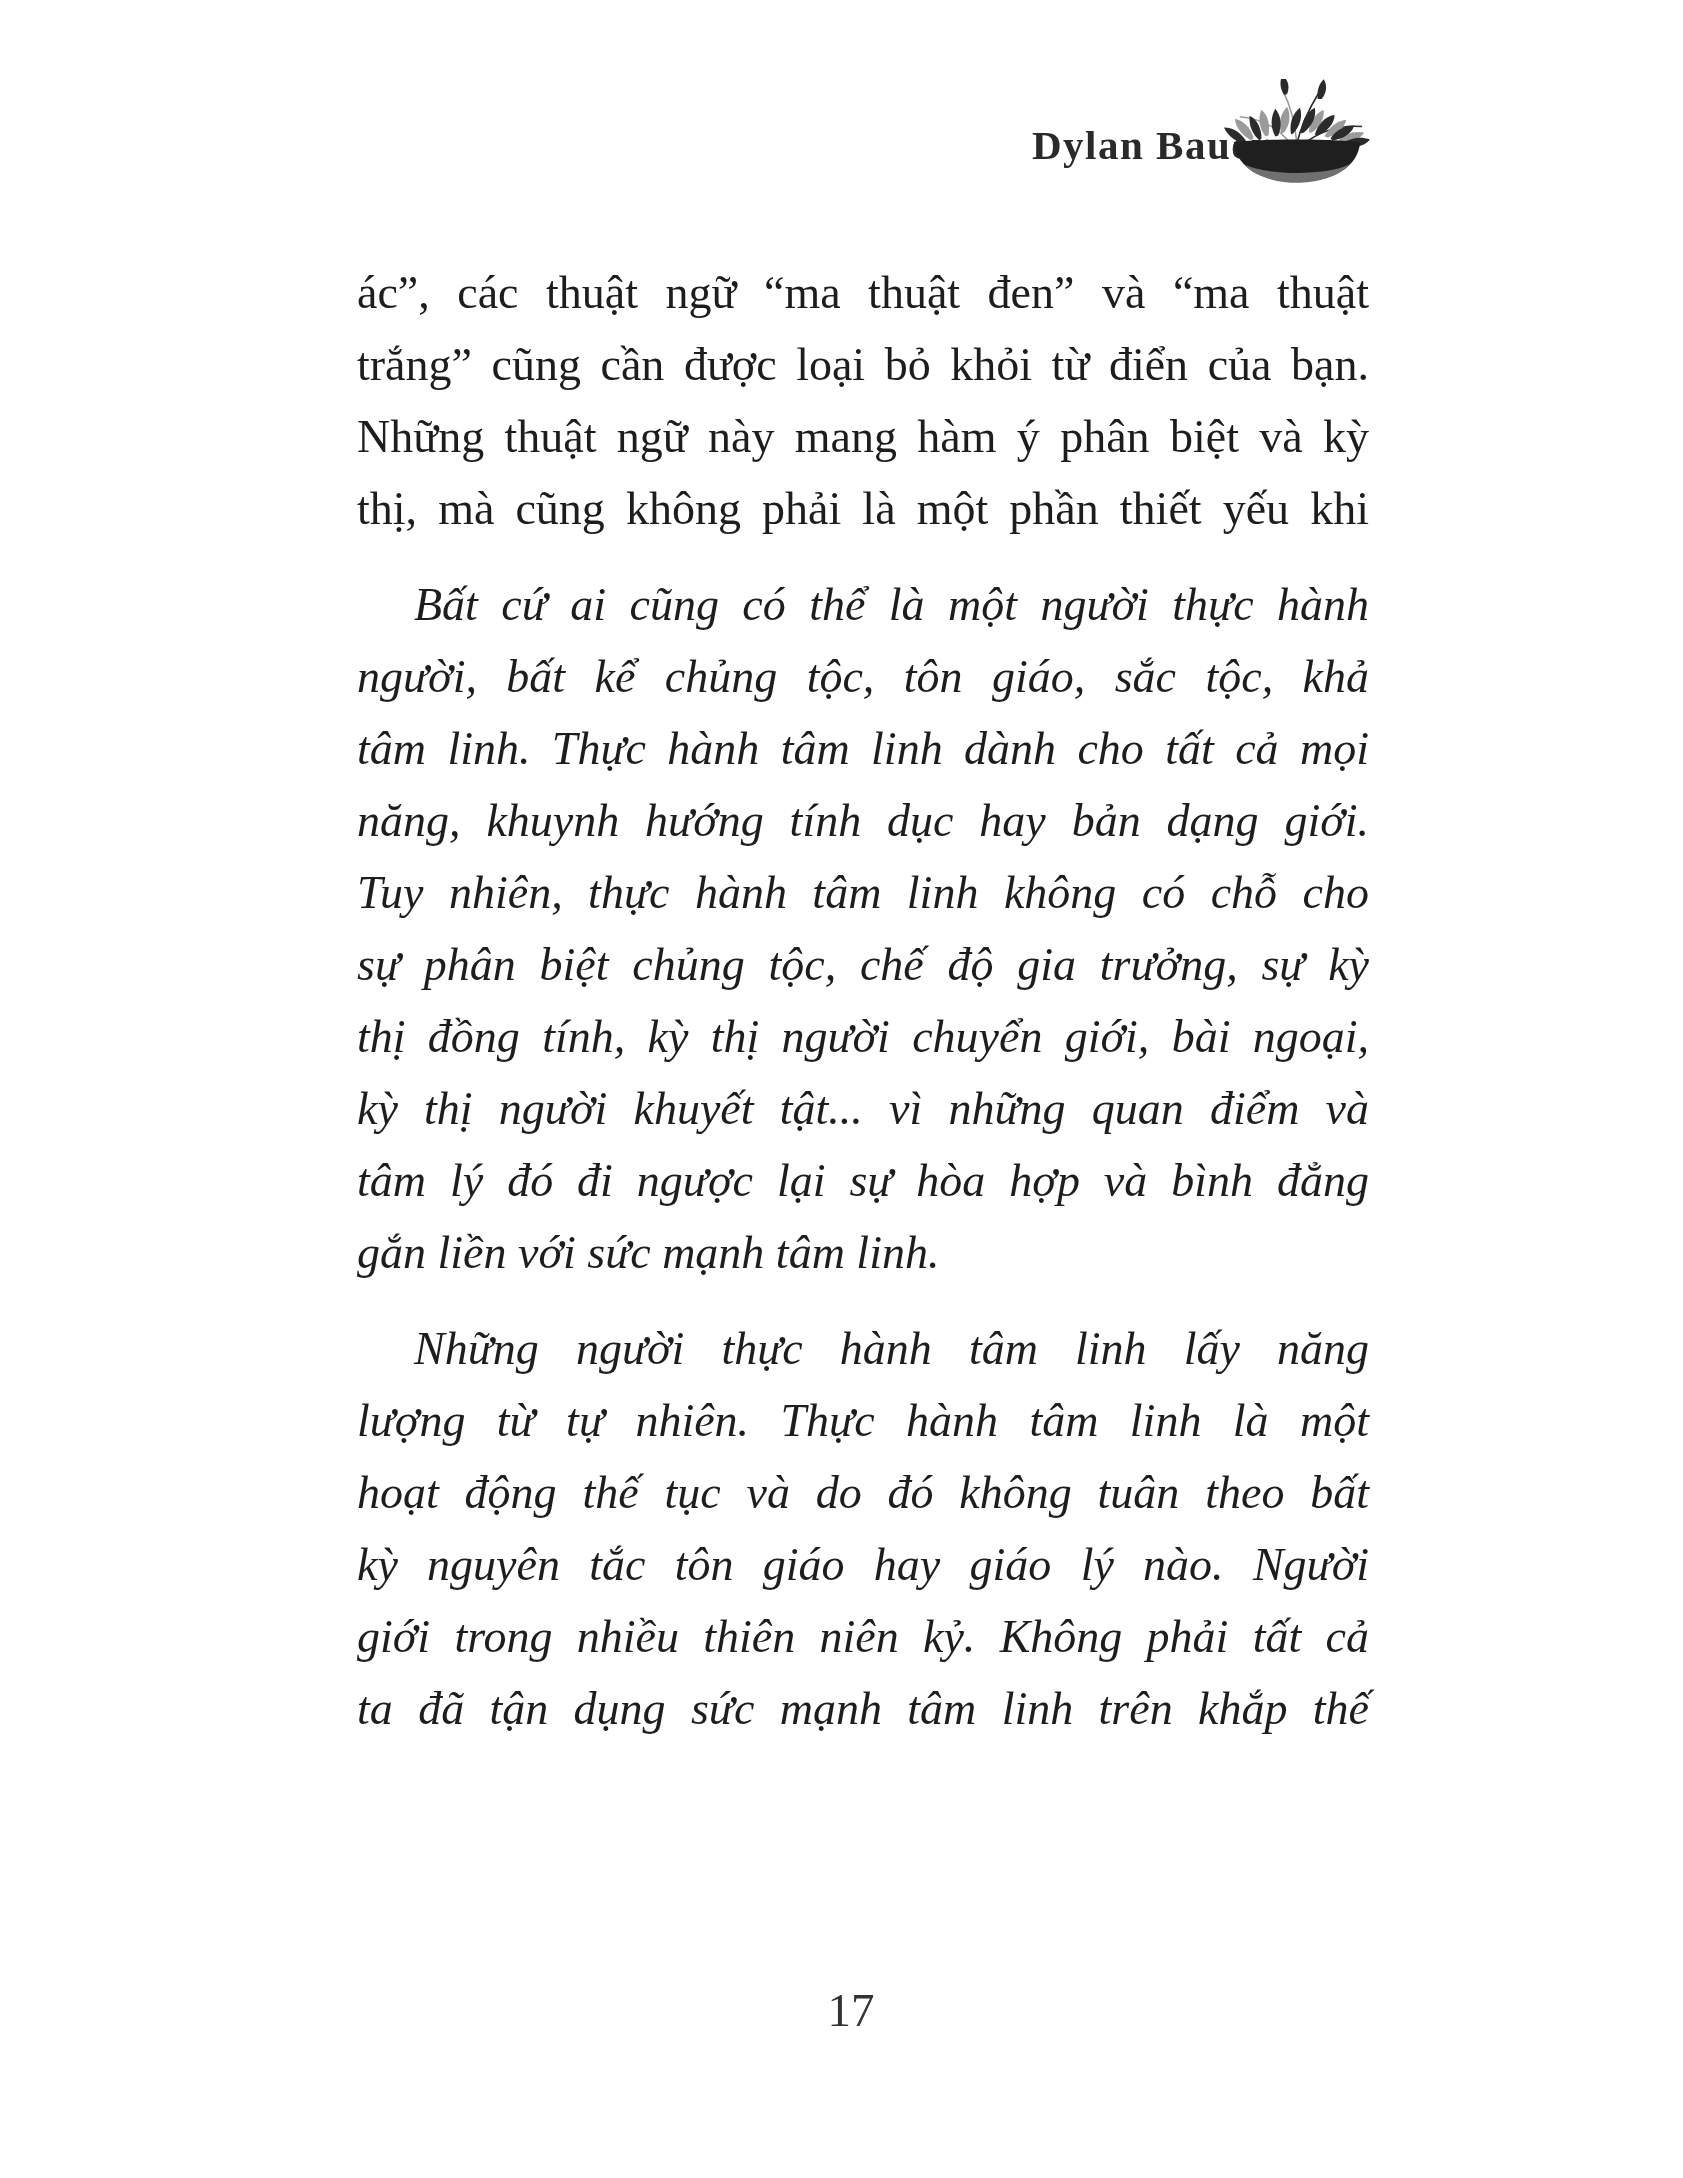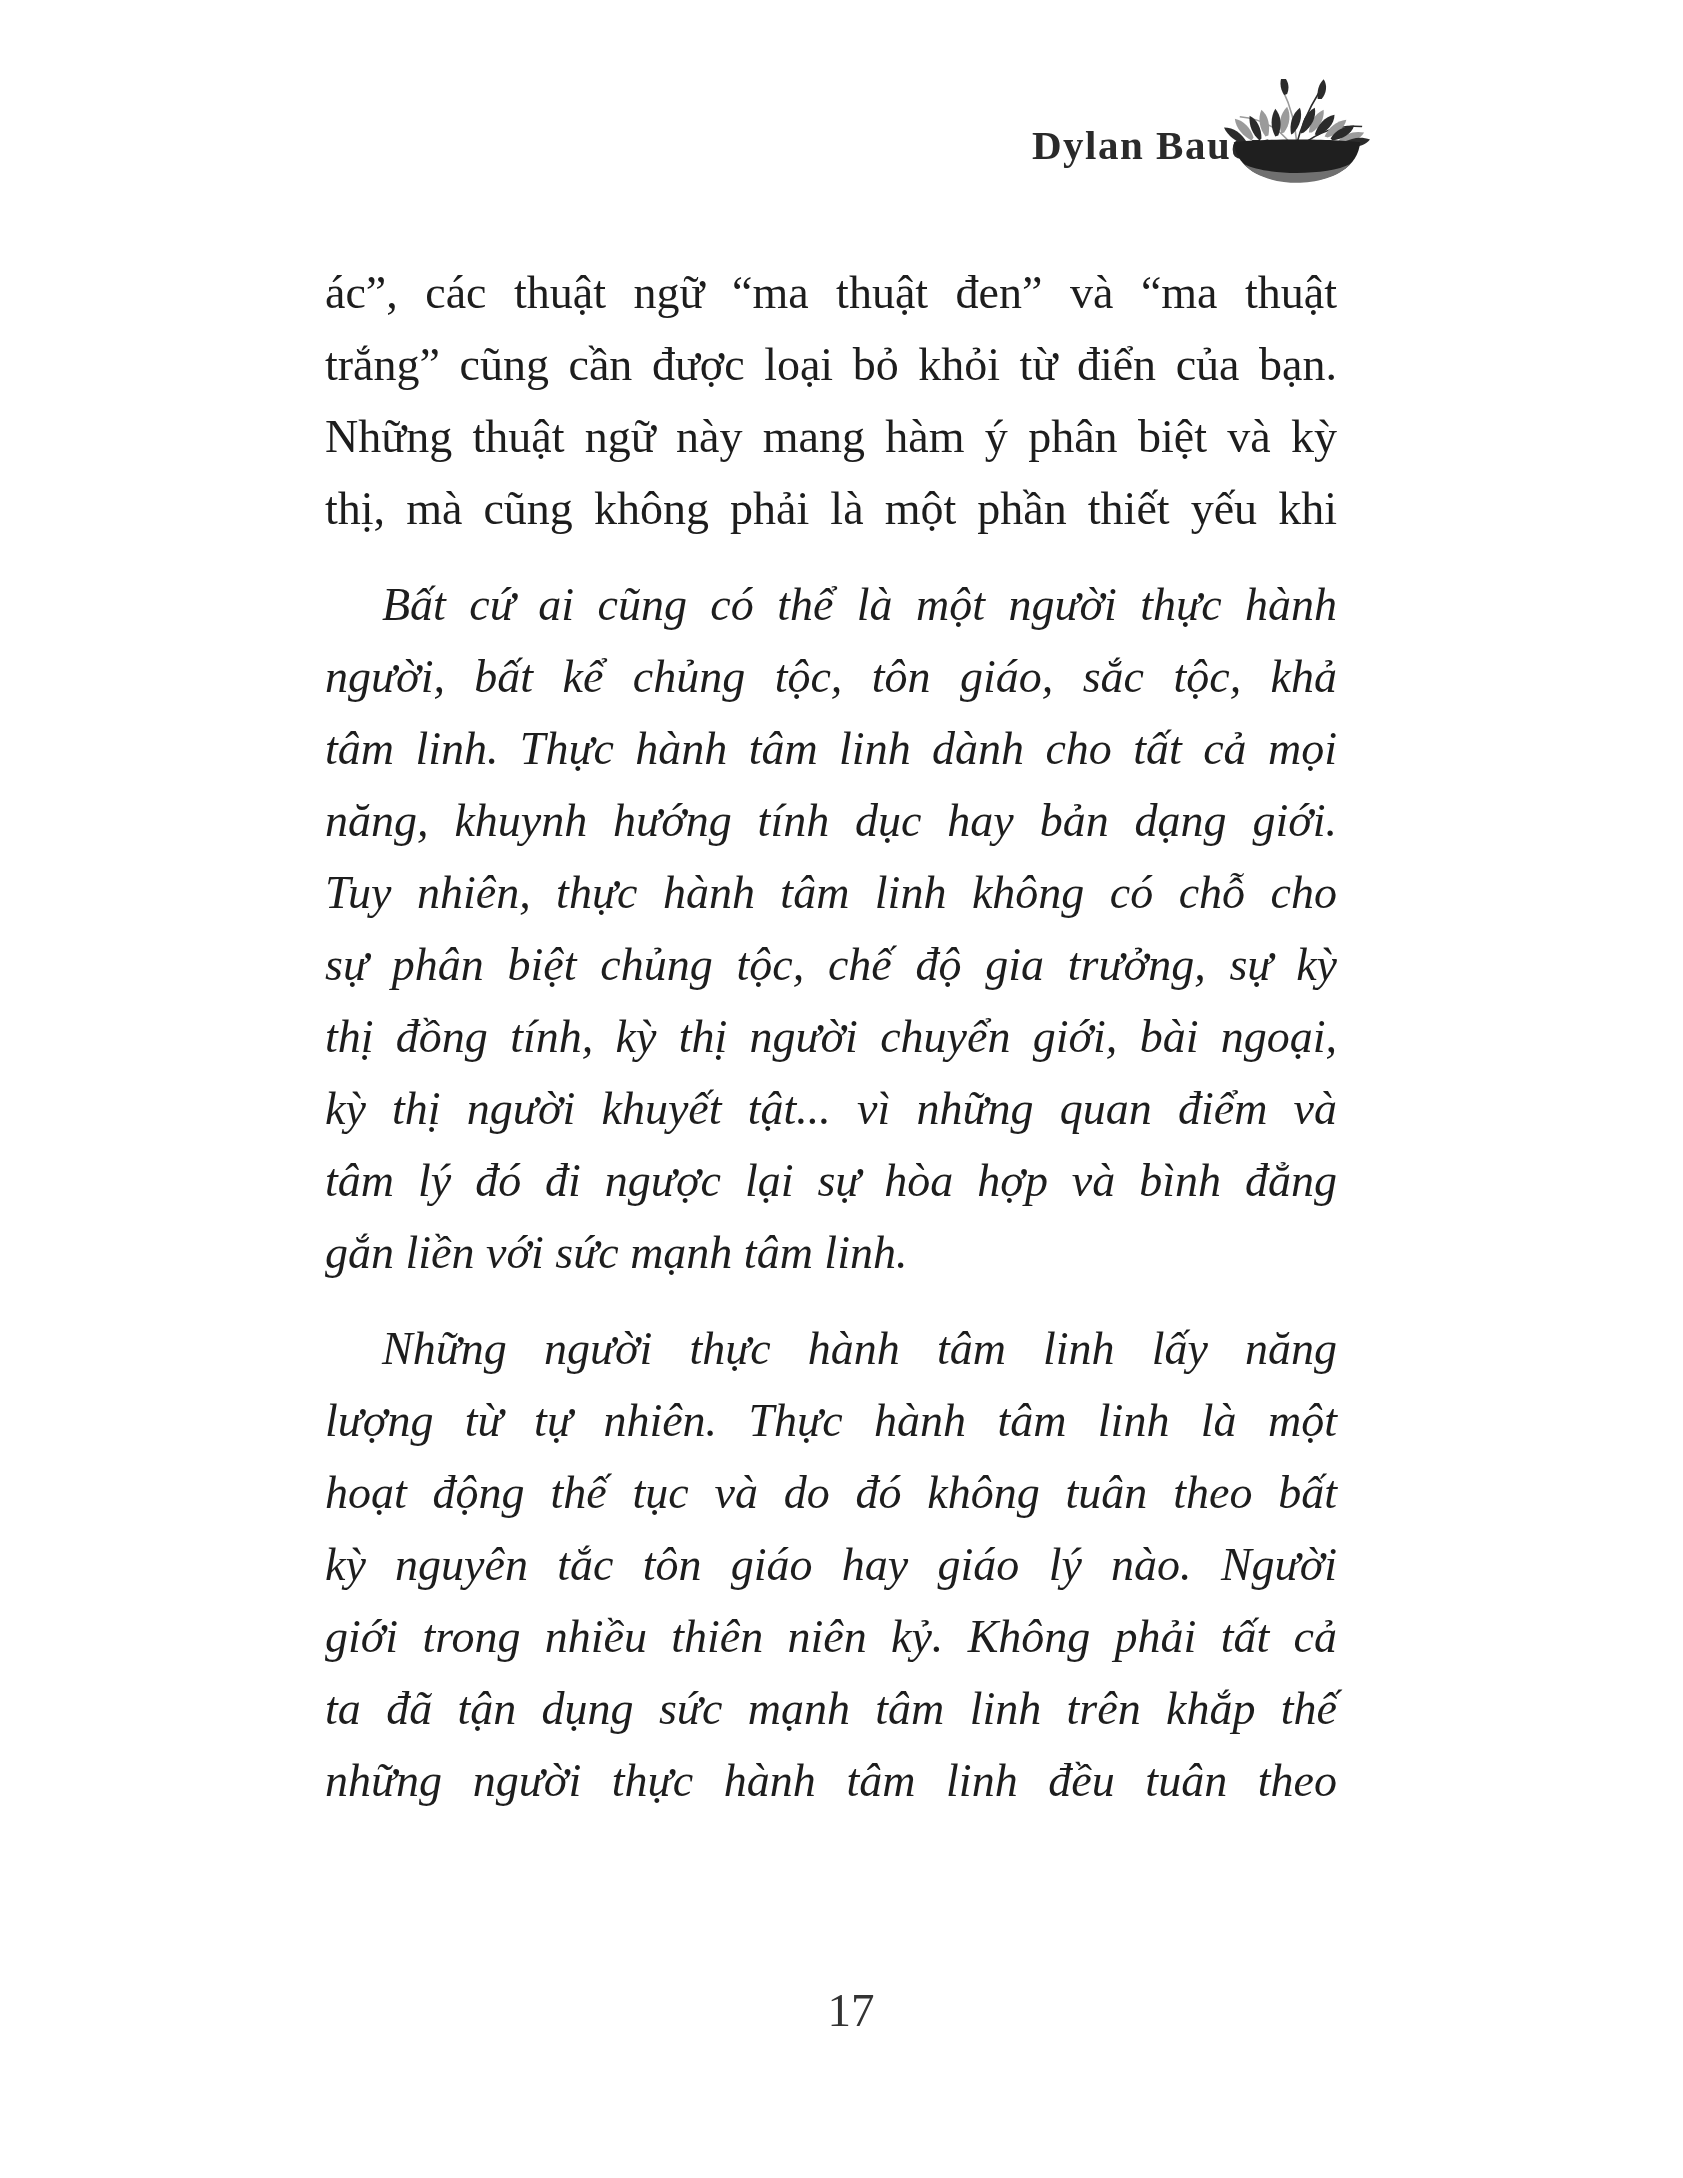--- a/index.html
+++ b/index.html
@@ -40,21 +40,21 @@
     height: 107px;
   }
   .leaf-dark { fill: var(--leaf-dark); }
   .leaf-gray { fill: var(--leaf-gray); }
   .bowl { fill: var(--bowl); }
   .bowl-shade { fill: var(--bowl-shade); }
   .stem { stroke: var(--leaf-dark); stroke-width: 1.6; fill: none; }
   .stem-gray { stroke: var(--leaf-gray); stroke-width: 1.6; fill: none; }
   .content {
     position: absolute;
-    left: 325px;
+    left: 357px;
     top: 257px;
     width: 1012px;
   }
   .para + .para { margin-top: 24px; font-style: italic; }
   .line {
     height: 72px;
     line-height: 72px;
     font-size: 46px;
     text-align: justify;
     text-align-last: justify;
@@ -129,20 +129,19 @@
         <div class="line">tâm lý đó đi ngược lại sự hòa hợp và bình đẳng</div>
         <div class="line last">gắn liền với sức mạnh tâm linh.</div>
       </div>
       <div class="para">
         <div class="line indent">Những người thực hành tâm linh lấy năng</div>
         <div class="line">lượng từ tự nhiên. Thực hành tâm linh là một</div>
         <div class="line">hoạt động thế tục và do đó không tuân theo bất</div>
         <div class="line">kỳ nguyên tắc tôn giáo hay giáo lý nào. Người</div>
         <div class="line">giới trong nhiều thiên niên kỷ. Không phải tất cả</div>
         <div class="line">ta đã tận dụng sức mạnh tâm linh trên khắp thế</div>
-        <div class="line">những người thực hành tâm linh đều tuân theo</div>
       </div>
     </div>
 
   <div class="page-number">17</div>
 
 </div>
 
 
 </body></html>

